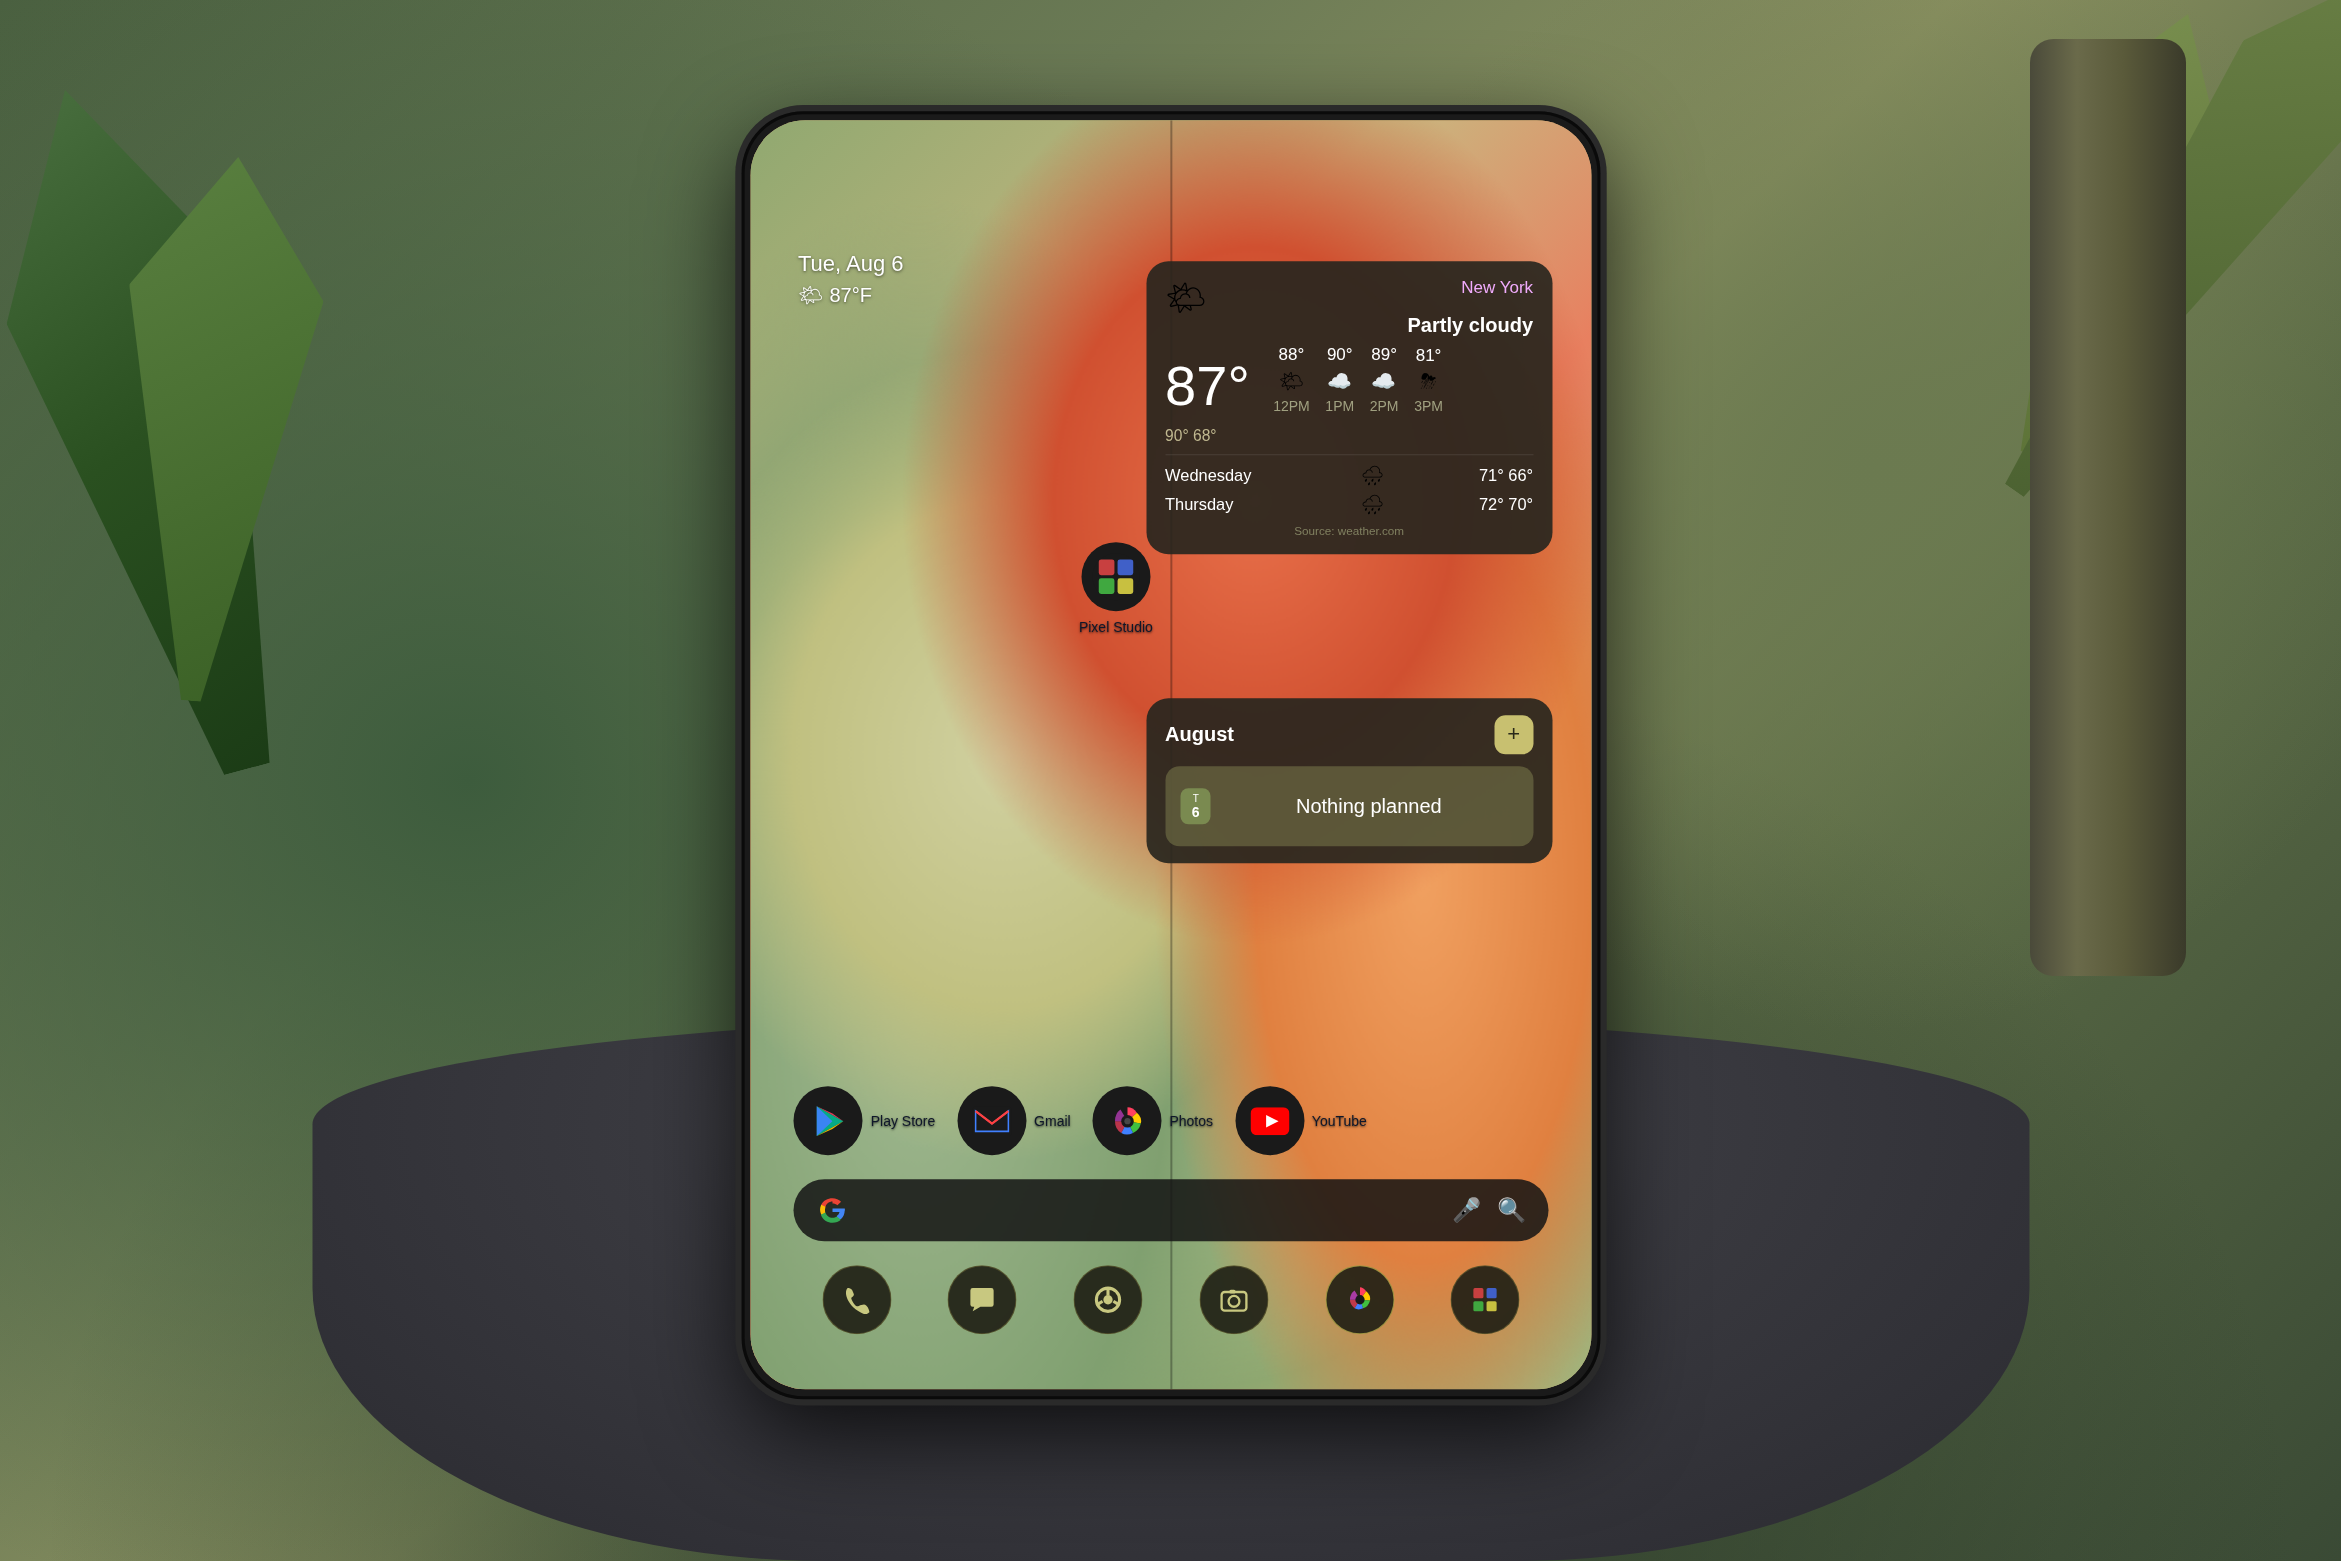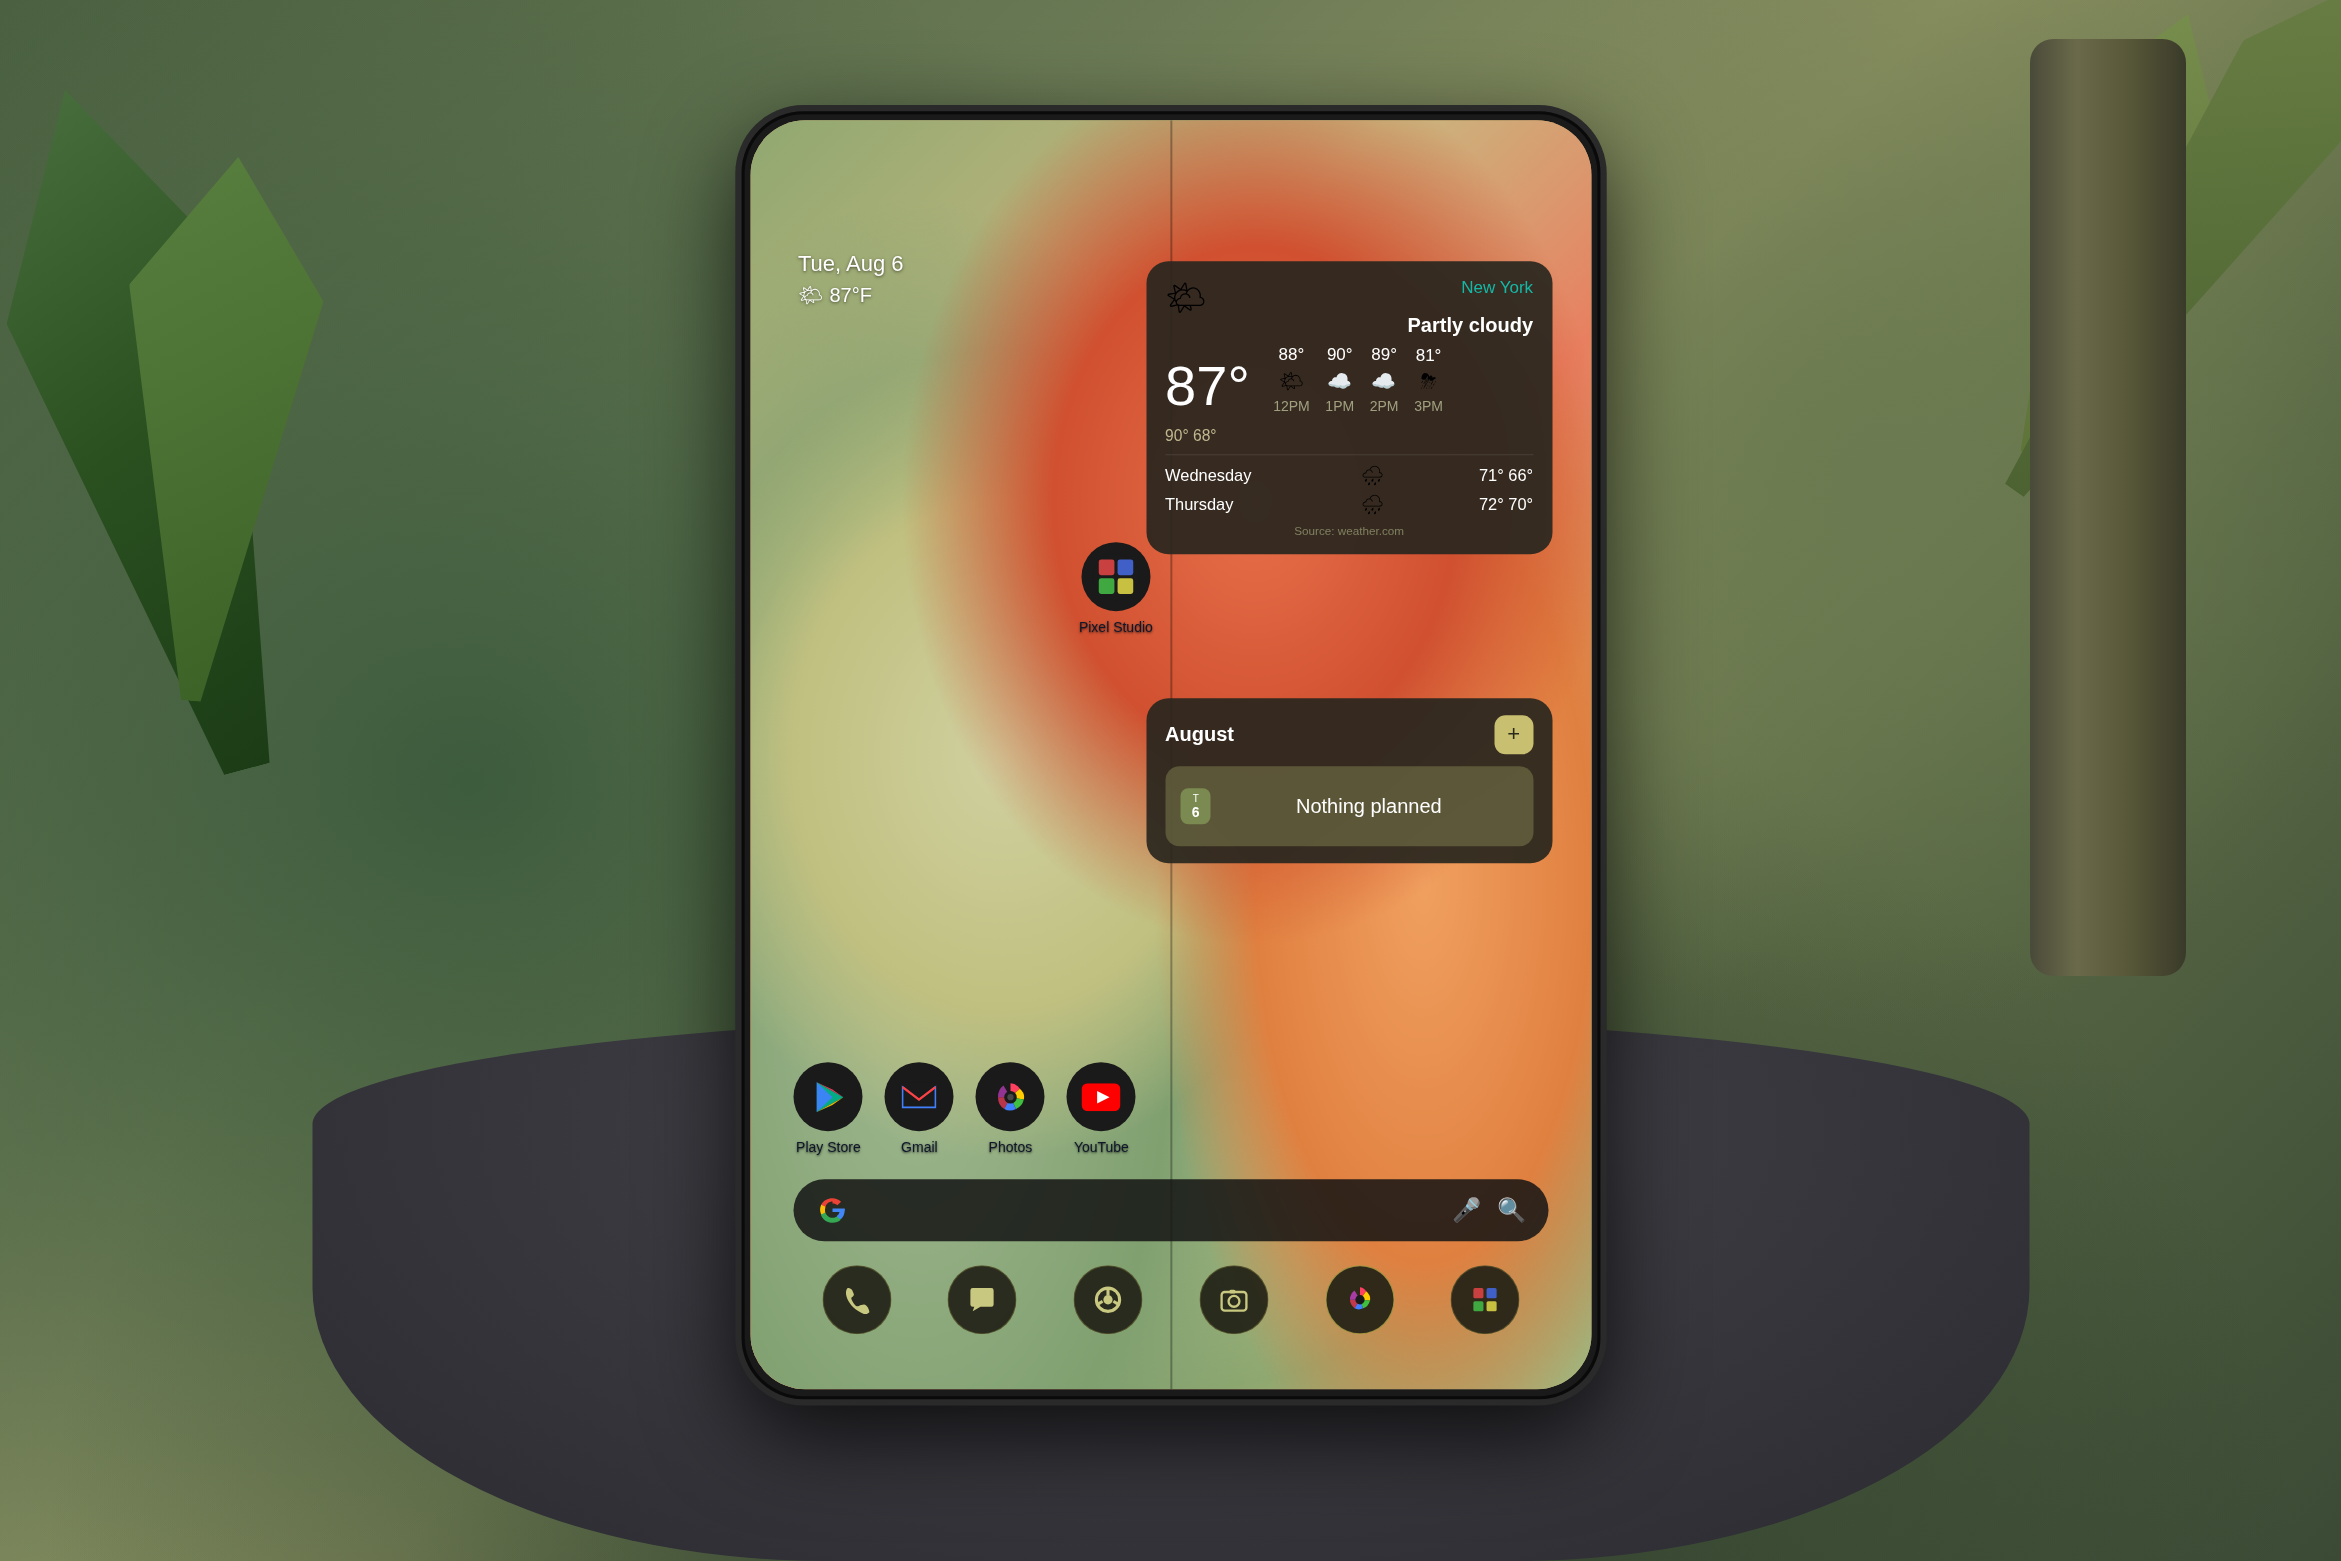--- a/index.html
+++ b/index.html
@@ -234,21 +234,21 @@
 
     .weather-icon-large {
       font-size: 33px;
     }
 
     .weather-location {
       text-align: right;
     }
 
     .city-name {
-      color: #14b8a6;
+      color: #f0abfc;
       font-size: 17px;
       font-weight: 400;
     }
 
     .weather-condition {
       color: white;
       font-size: 20px;
       font-weight: 600;
       margin-top: 16px;
     }
@@ -428,21 +428,21 @@
       bottom: 234px;
       left: 43px;
       display: flex;
       gap: 22px;
       align-items: center;
       z-index: 10;
     }
 
     .app-item {
       display: flex;
-      flex-direction: column;
+      flex-direction: row;
       align-items: center;
       gap: 7.8px;
       cursor: pointer;
     }
 
     .app-icon {
       width: 69px;
       height: 69px;
       border-radius: 50%;
       background: #2a2a2a;

